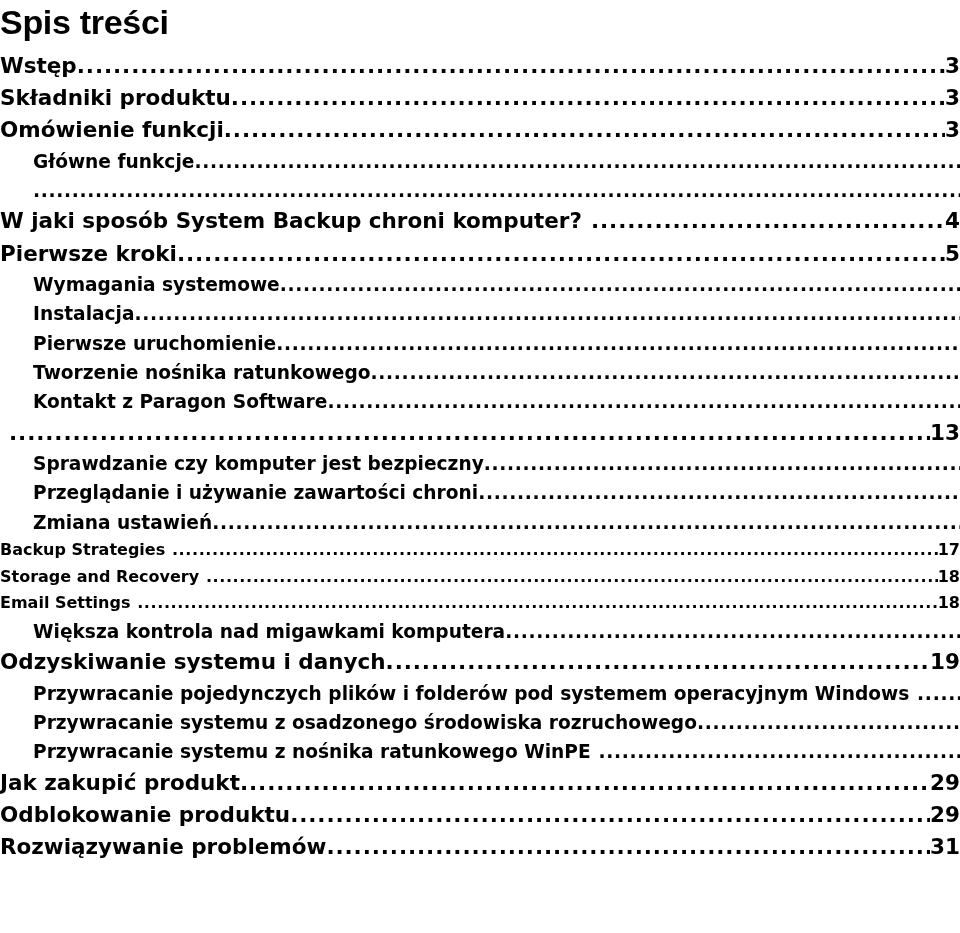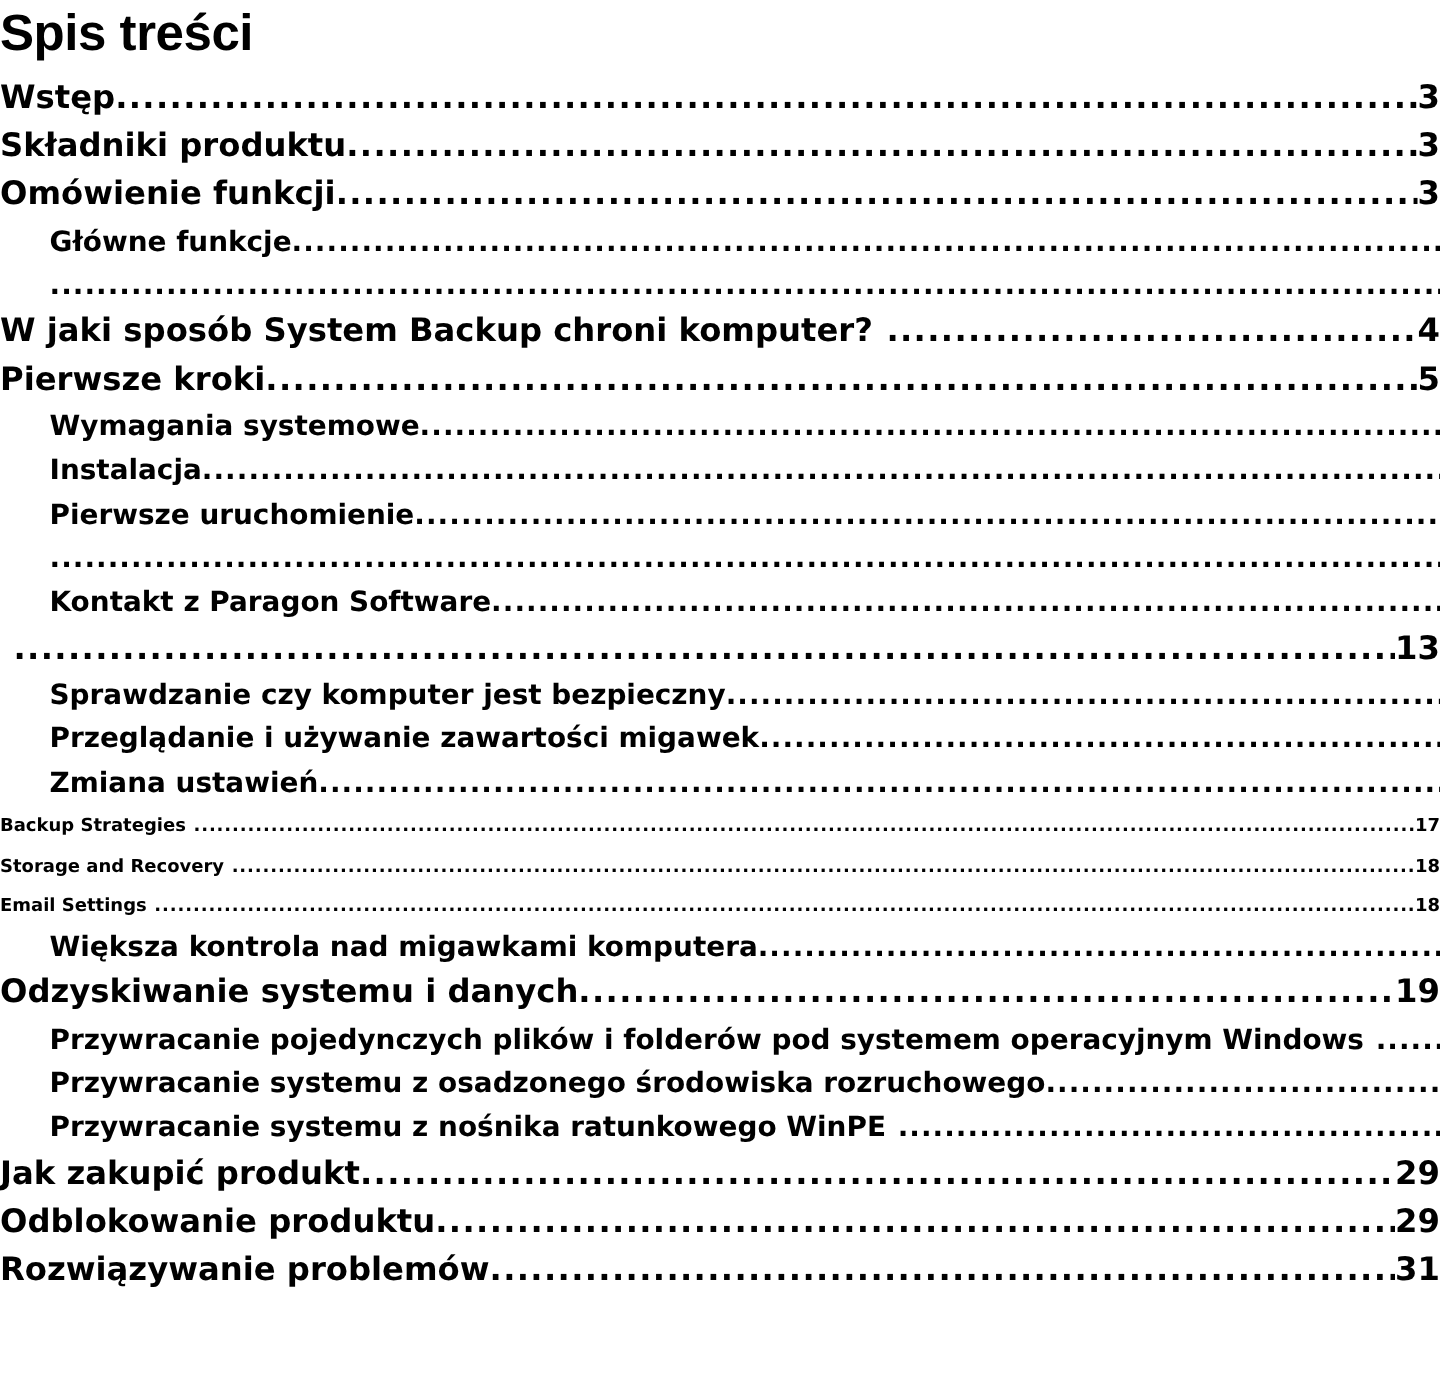--- a/index.html
+++ b/index.html
@@ -70,21 +70,21 @@
 
   .toc-page {
     flex: 0 0 auto;
     text-align: right;
     white-space: nowrap;
   }
 
   
   .lvl-1 { font-size: 21.5px; line-height: 32.2px; }
   .lvl-2 { font-size: 18.6px; line-height: 29.4px; padding-left: 33px; }
-  .lvl-3 { font-size: 12px; line-height: 26.6px; }
+  .lvl-3 { font-size: 16.0px; line-height: 26.6px; }
 
   .lvl-1 .toc-leader { letter-spacing: 0.9px; }
   .lvl-2 .toc-leader { letter-spacing: 0.7px; }
   .lvl-3 .toc-leader { letter-spacing: 0.6px; }
 
   
   .gap .toc-leader { text-indent: 0.42em; }
 </style>
 </head>
 <body style="background: rgb(255, 255, 255); color: rgb(0, 0, 0);">
@@ -137,39 +137,40 @@
         <span class="toc-label">Instalacja</span>
         <span class="toc-leader" aria-hidden="true">...................................................................................................................................................................................................................................................................</span>
         <span class="toc-page">6</span>
       </li>
       <li class="toc-entry lvl-2">
         <span class="toc-label">Pierwsze uruchomienie</span>
         <span class="toc-leader" aria-hidden="true">...................................................................................................................................................................................................................................................................</span>
         <span class="toc-page">7</span>
       </li>
       <li class="toc-entry lvl-2">
+        <span class="toc-label">Tworzenie nośnika ratunkowego</span>
         <span class="toc-leader" aria-hidden="true">...................................................................................................................................................................................................................................................................</span>
         <span class="toc-page">11</span>
       </li>
       <li class="toc-entry lvl-2">
         <span class="toc-label">Kontakt z Paragon Software</span>
         <span class="toc-leader" aria-hidden="true">...................................................................................................................................................................................................................................................................</span>
         <span class="toc-page">13</span>
       </li>
       <li class="toc-entry lvl-1 gap">
         <span class="toc-leader" aria-hidden="true">...................................................................................................................................................................................................................................................................</span>
         <span class="toc-page">13</span>
       </li>
       <li class="toc-entry lvl-2">
         <span class="toc-label">Sprawdzanie czy komputer jest bezpieczny</span>
         <span class="toc-leader" aria-hidden="true">...................................................................................................................................................................................................................................................................</span>
         <span class="toc-page">13</span>
       </li>
       <li class="toc-entry lvl-2">
-        <span class="toc-label">Przeglądanie i używanie zawartości migawek</span>
+        <span class="toc-label">Przeglądanie i używanie zawartości chroni</span>
         <span class="toc-leader" aria-hidden="true">...................................................................................................................................................................................................................................................................</span>
         <span class="toc-page">14</span>
       </li>
       <li class="toc-entry lvl-2">
         <span class="toc-label">Zmiana ustawień</span>
         <span class="toc-leader" aria-hidden="true">...................................................................................................................................................................................................................................................................</span>
         <span class="toc-page">16</span>
       </li>
       <li class="toc-entry lvl-3 gap">
         <span class="toc-label">Backup Strategies</span>

